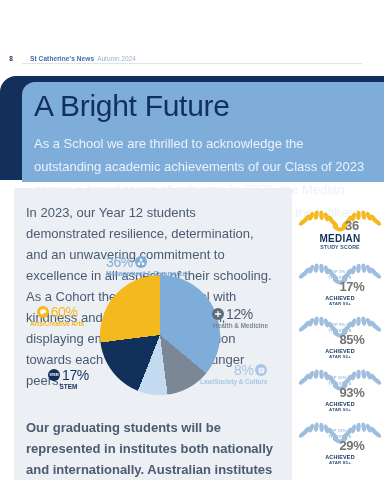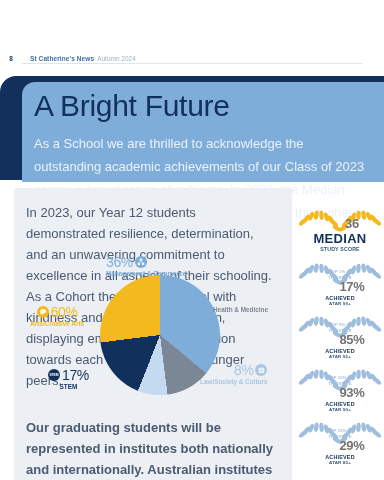--- a/index.html
+++ b/index.html
@@ -135,21 +135,21 @@
   .badge-l1 {
     font-size: 5.4px; font-weight: bold; color: #12305c;
     letter-spacing: .2px; position: relative; z-index: 2;
     text-transform: uppercase; margin-top: 1px;
   }
   .badge-l2 {
     font-size: 4.4px; font-weight: bold; color: #36537c;
     letter-spacing: .2px; position: relative; z-index: 2;
     text-transform: uppercase;
   }
-  .badge-l1.big { font-size: 13px; letter-spacing: .3px; }
+  .badge-l1.big { font-size: 10px; letter-spacing: .3px; }
   .badge-l2.big { font-size: 5.2px; }
 </style>
 </head>
 <body>
 
 <div class="page">
 
   <div class="runhead">
     <div class="folio">8</div>
     <div class="runhead-title">St Catherine's News</div>
@@ -201,20 +201,28 @@
 
   <div class="seg-label lbl-stem">
     <div class="seg-row" style="justify-content:center;">
       <span class="seg-ico" style="background:#12305c;font-size:3.4px;letter-spacing:-.1px;">STEM</span>
       <span class="seg-pct">17%</span>
     </div>
     <div class="seg-name">STEM</div>
   </div>
 
   <div class="seg-label lbl-health">
+    <div class="seg-row">
+      <span class="seg-ico" style="background:#5d6b7a;">
+        <svg width="8" height="8" viewBox="0 0 12 12">
+            <path d="M5 1.4h2v3.6h3.6v2H7v3.6H5V7H1.4V5H5z" fill="#fff"></path>
+          </svg>
+      </span>
+      <span class="seg-pct" style="color:#4a5b72;">12%</span>
+    </div>
     <div class="seg-name" style="margin-left:1px;">Health &amp; Medicine</div>
   </div>
 
   <div class="seg-label lbl-law">
     <div class="seg-row" style="justify-content:flex-end;">
       <span class="seg-pct">8%</span>
       <span class="seg-ico" style="background:#a8c6e4;">
         <svg width="9" height="9" viewBox="0 0 12 12">
             <circle cx="6" cy="6" r="4.4" fill="#fff"></circle>
             <circle cx="6" cy="6" r="4.4" fill="none" stroke="#a8c6e4" stroke-width=".7"></circle>

